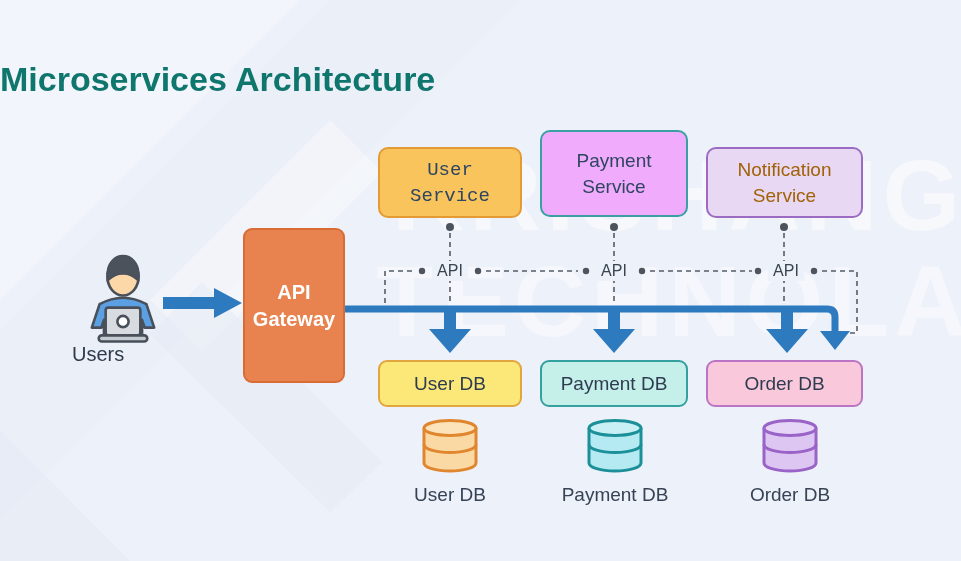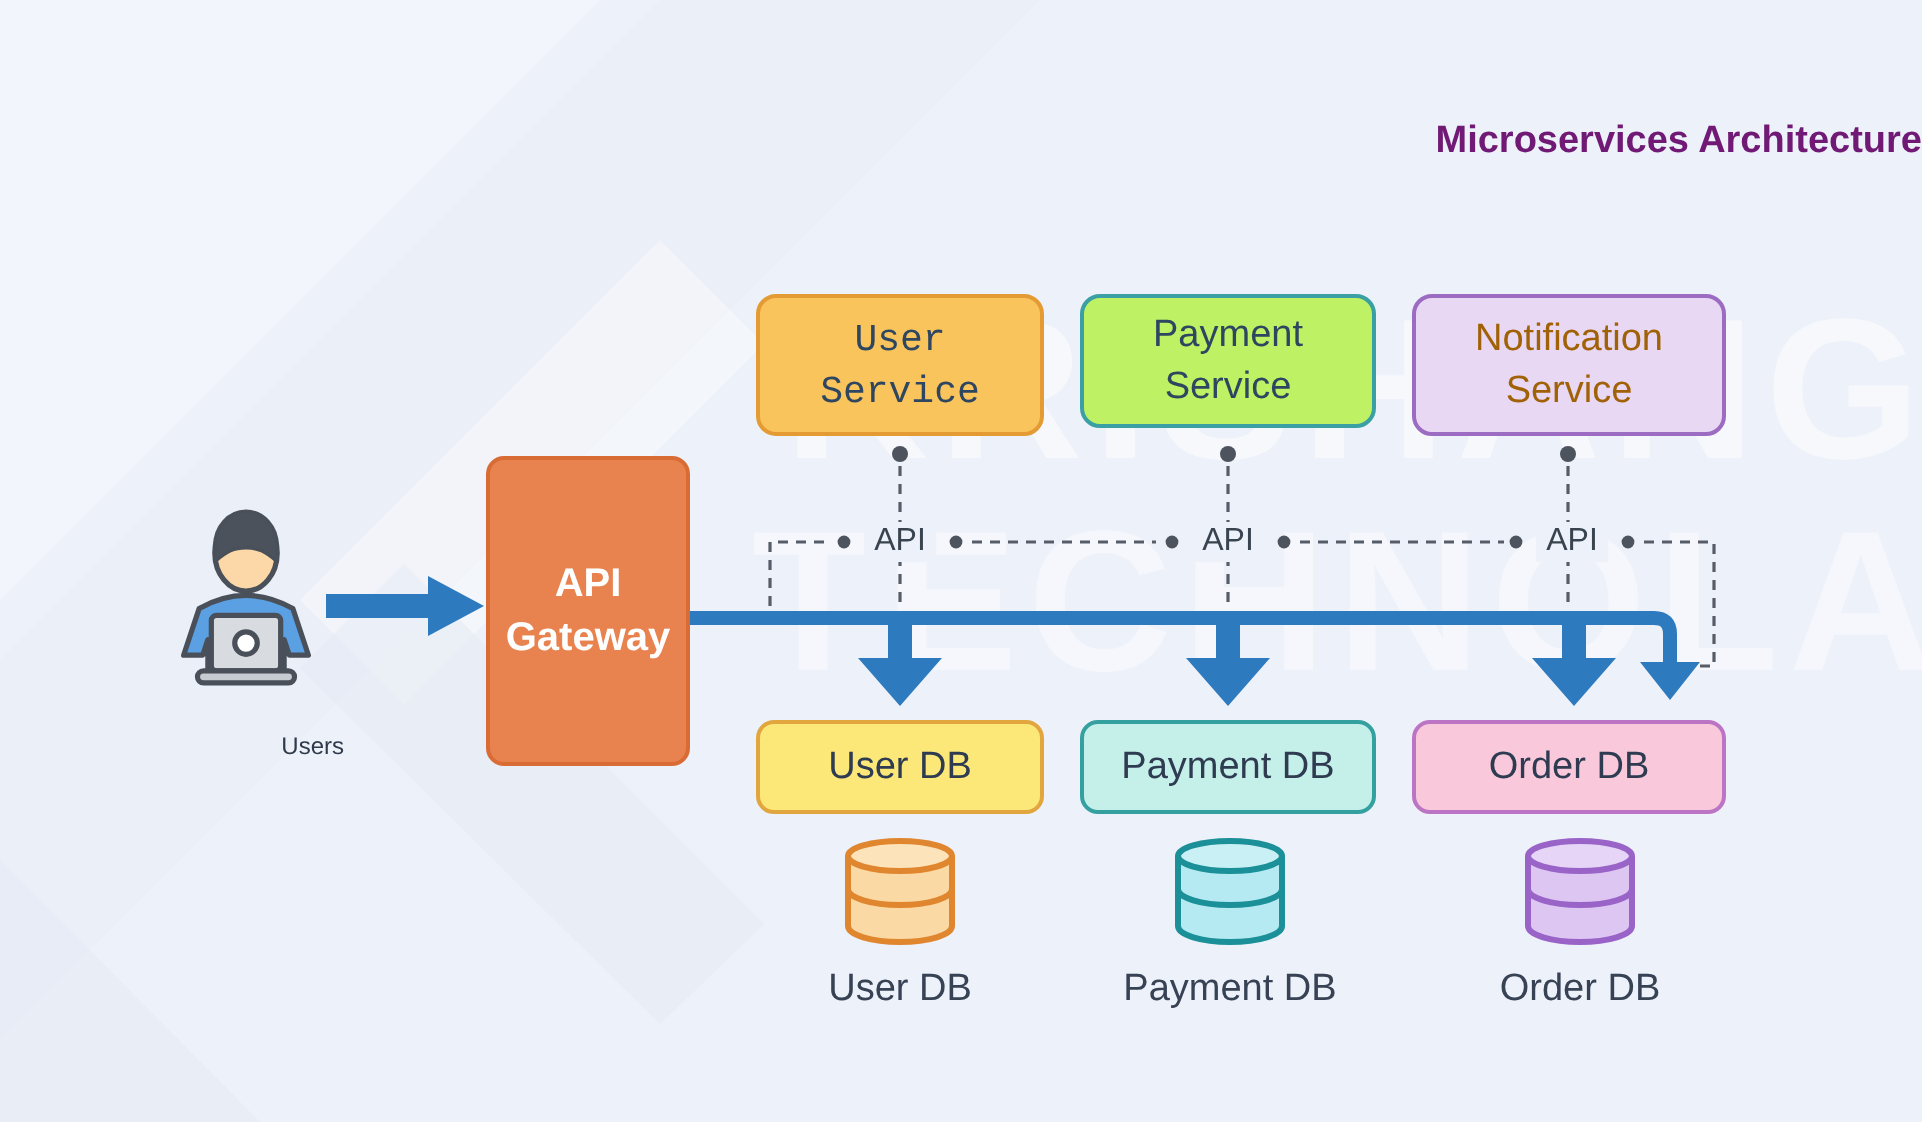--- a/index.html
+++ b/index.html
@@ -18,61 +18,61 @@
     font-size:100px;
     letter-spacing:5px;
     color:rgba(255,255,255,0.5);
     white-space:nowrap;
   }
   .wm-text.l1{left:392px;top:138px;}
   .wm-text.l2{left:376px;top:244px;color:rgba(255,255,255,0.44);}
   
   .title{
     position:absolute;z-index:3;top:60px;left:0;width:100%;
-    text-align:right;font-size:19px;font-weight:700;color:#701a75;
+    text-align:left;font-size:34px;font-weight:700;color:#0f766e;
   }
   .website{
     position:absolute;z-index:3;right:11px;bottom:6px;
     font-size:15px;font-weight:700;color:#101418;
   }
   
   .connectors{position:absolute;left:0;top:0;z-index:1;}
   
   .box{
     position:absolute;z-index:2;
     display:flex;align-items:center;justify-content:center;
     text-align:center;box-sizing:border-box;
     border-style:solid;border-width:2.5px;
   }
   .svc{border-radius:10px;font-size:19px;line-height:26px;color:#2e4660;white-space:pre-line;}
   .dbx{border-radius:9px;font-size:19px;font-weight:500;color:#2e3b50;}
   .svc.user{left:378px;top:147px;width:144px;height:71px;background:#f9c45c;border-color:#e59b33;font-family:Liberation Mono, monospace;}
-  .svc.payment{left:540px;top:147px;width:148px;height:67px;background:#bef264;border-color:#3aa0a4;}
+  .svc.payment{left:540px;top:130px;width:148px;height:87px;background:#f0abfc;border-color:#3aa0a4;}
   .svc.notification{left:706px;top:147px;width:157px;height:71px;background:#e8d8f3;border-color:#9c6cc3;color:#a16207;}
   .dbx.user{left:378px;top:360px;width:144px;height:47px;background:#fce878;border-color:#e2a63e;}
   .dbx.payment{left:540px;top:360px;width:148px;height:47px;background:#c5efe9;border-color:#35a0a0;}
   .dbx.order{left:706px;top:360px;width:157px;height:47px;background:#f9c9db;border-color:#bc74c4;}
   .gateway{
     left:243px;top:228px;width:102px;height:155px;
     background:#e8824e;border-color:#d96b35;border-radius:9px;
     color:#ffffff;font-weight:700;font-size:20px;line-height:27px;white-space:pre-line;
   }
   
   .api-label{
     position:absolute;z-index:3;
     transform:translate(-50%,-50%);
     background:#edf1f9;
     padding:1px 5px;
     font-size:16px;font-weight:500;color:#3a4450;
   }
   
   .user-icon{position:absolute;left:84px;top:247px;z-index:2;}
   .users-label{
-    position:absolute;z-index:2;left:72px;top:366px;width:100px;
-    text-align:right;font-size:12px;font-weight:500;color:#2f3b4c;
+    position:absolute;z-index:2;left:72px;top:343px;width:100px;
+    text-align:left;font-size:20px;font-weight:500;color:#2f3b4c;
   }
   .cyl{position:absolute;top:419px;z-index:2;}
   .cyl.c1{left:421px;} .cyl.c2{left:586px;} .cyl.c3{left:761px;}
   .cyl-label{
     position:absolute;z-index:2;top:484px;text-align:center;
     font-size:19px;color:#374355;
   }
   .cyl-label.c1{left:390px;width:120px;}
   .cyl-label.c2{left:550px;width:130px;}
   .cyl-label.c3{left:730px;width:120px;}

